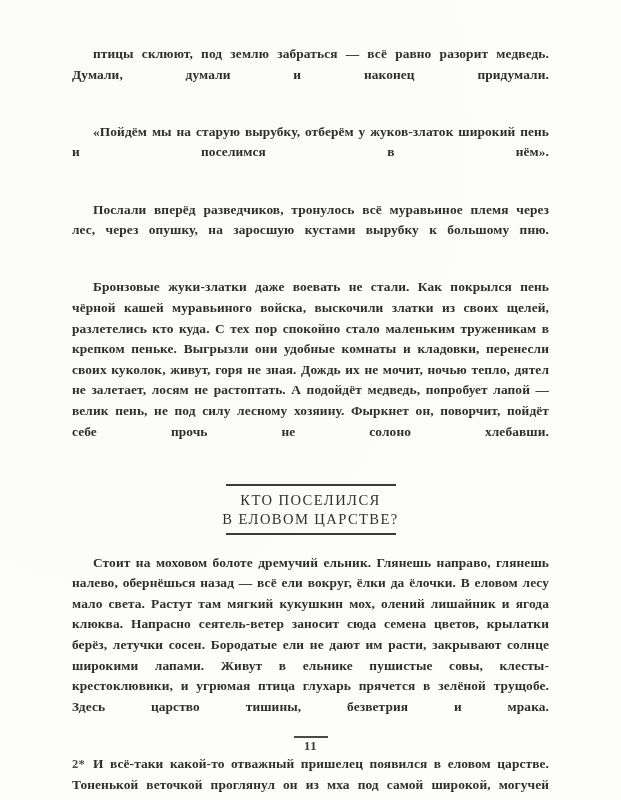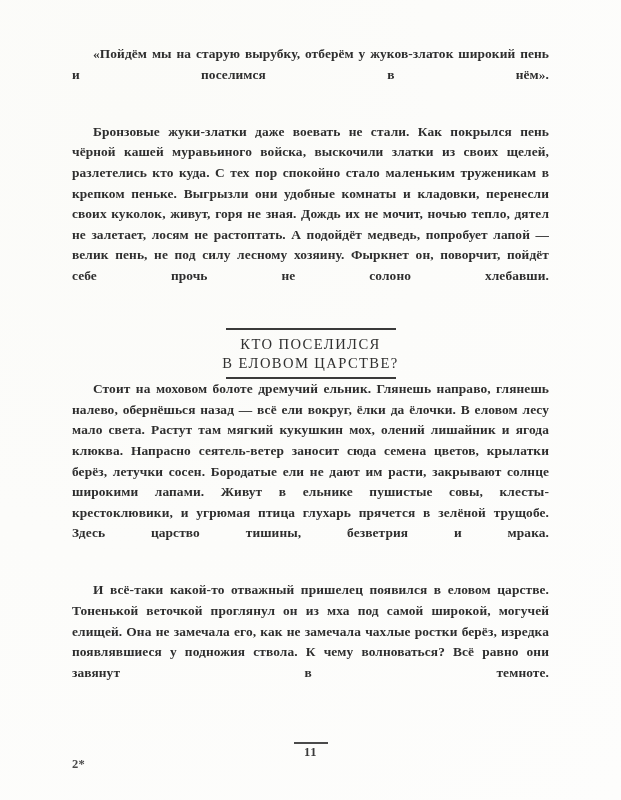--- a/index.html
+++ b/index.html
@@ -50,20 +50,21 @@
   
   p.para::after {
     content: "";
     display: inline-block;
     width: 100%;
   }
 
   
   .section-heading {
     margin-top: 21px;
+    margin-bottom: 18px;
     text-align: center;
   }
   .heading-rule {
     width: 170px;
     height: 2px;
     background: #3a3a3a;
     margin: 0 auto;
   }
   .heading-rule.top {
     margin-bottom: 5px;
@@ -95,21 +96,21 @@
     bottom: 2px;
     font-size: 12.5px;
     color: #4a4a4a;
     font-weight: 700;
     letter-spacing: 0.3px;
   }
   .folio-wrap {
     position: absolute;
     left: 50%;
     transform: translateX(-50%);
-    bottom: 14px;
+    bottom: 20px;
     text-align: center;
   }
   .folio-rule {
     width: 34px;
     height: 2px;
     background: #4a4a4a;
     margin: 0 auto 1px auto;
   }
   .folio-number {
     font-size: 12.5px;
@@ -118,21 +119,23 @@
     letter-spacing: 0.5px;
   }
 </style>
 </head>
 <body>
 
 <div class="page">
 
   <div class="text-block">
 
+    <p class="para">птицы склюют, под землю забраться — всё равно разорит медведь. Думали, думали и наконец придумали.</p>
     <p class="para">«Пойдём мы на старую вырубку, отберём у жуков-златок широкий пень и поселимся в нём».</p>
+    <p class="para">Послали вперёд разведчиков, тронулось всё муравьиное племя через лес, через опушку, на заросшую кустами вырубку к большому пню.</p>
     <p class="para">Бронзовые жуки-златки даже воевать не стали. Как покрылся пень чёрной кашей муравьиного войска, выскочили златки из своих щелей, разлетелись кто куда. С тех пор спокойно стало маленьким труженикам в крепком пеньке. Выгрызли они удобные комнаты и кладовки, перенесли своих куколок, живут, горя не зная. Дождь их не мочит, ночью тепло, дятел не залетает, лосям не растоптать. А подойдёт медведь, попробует лапой — велик пень, не под силу лесному хозяину. Фыркнет он, поворчит, пойдёт себе прочь не солоно хлебавши.</p>
 
     <div class="section-heading">
       <div class="heading-rule top"></div>
       <div class="heading-text">КТО ПОСЕЛИЛСЯ
 В ЕЛОВОМ ЦАРСТВЕ?</div>
       <div class="heading-rule bottom"></div>
     </div>
 
     <p class="para">Стоит на моховом болоте дремучий ельник. Глянешь направо, глянешь налево, обернёшься назад — всё ели вокруг, ёлки да ёлочки. В еловом лесу мало света. Растут там мягкий кукушкин мох, олений лишайник и ягода клюква. Напрасно сеятель-ветер заносит сюда семена цветов, крылатки берёз, летучки сосен. Бородатые ели не дают им расти, закрывают солнце широкими лапами. Живут в ельнике пушистые совы, клесты-крестоклювики, и угрюмая птица глухарь прячется в зелёной трущобе. Здесь царство тишины, безветрия и мрака.</p>

